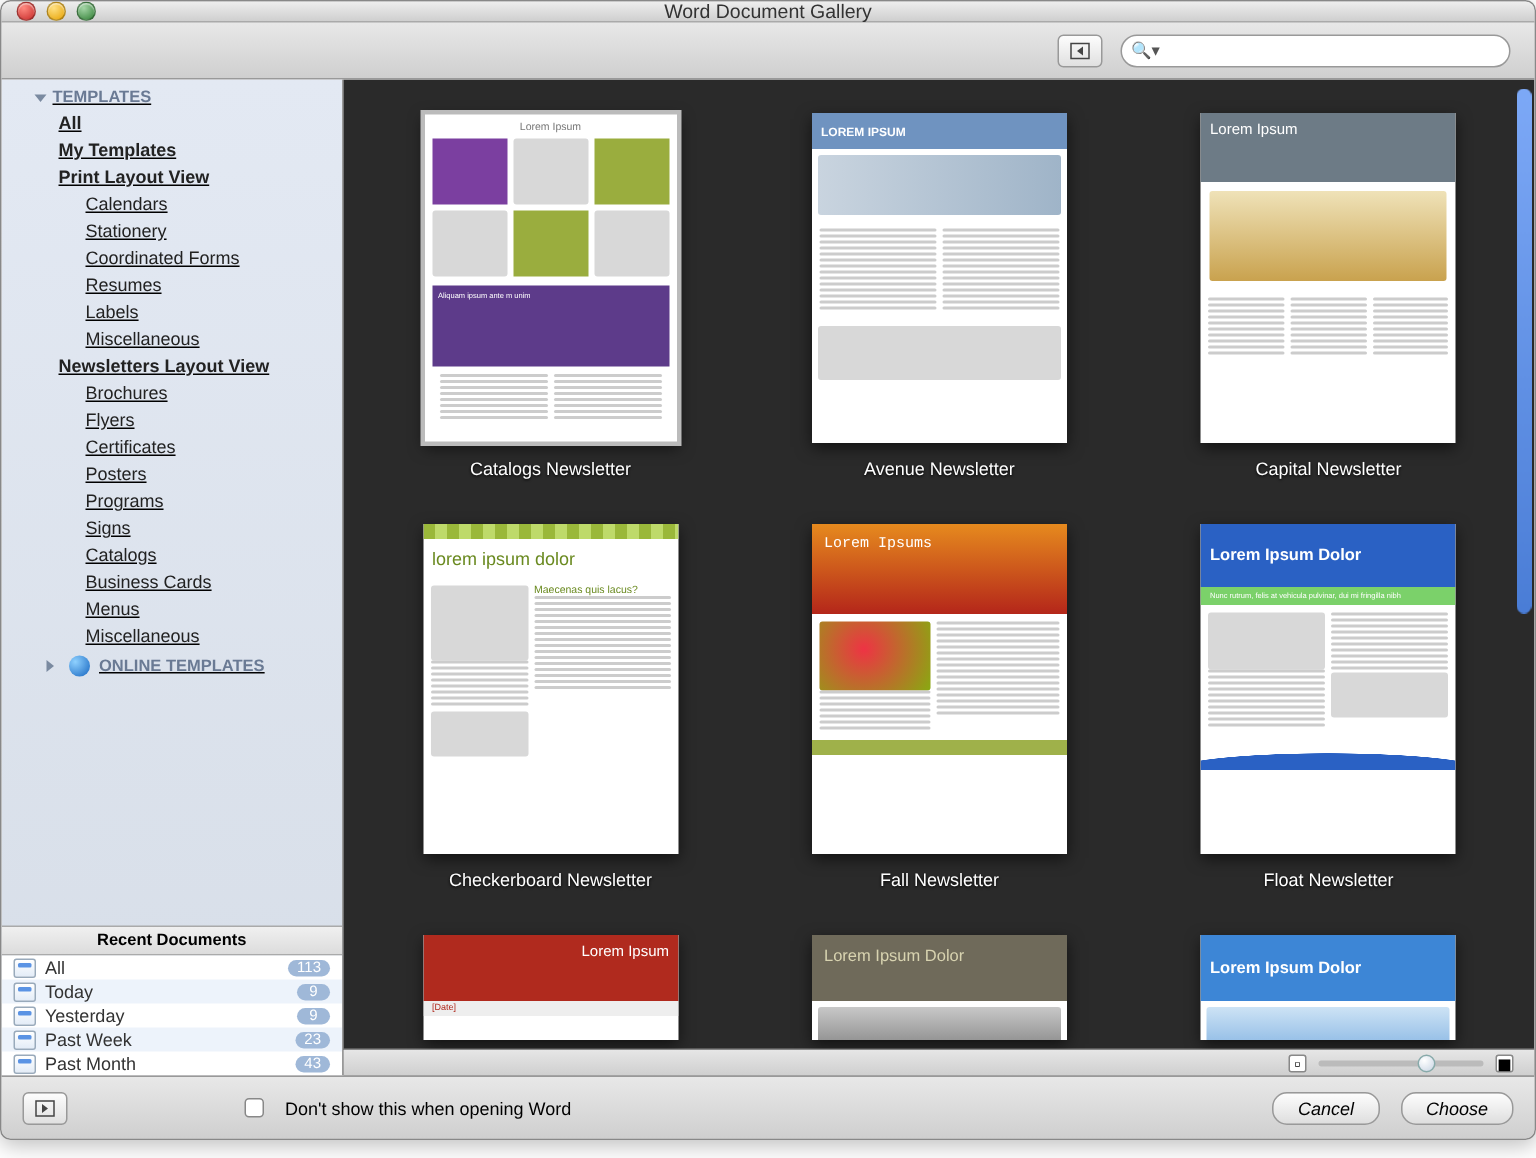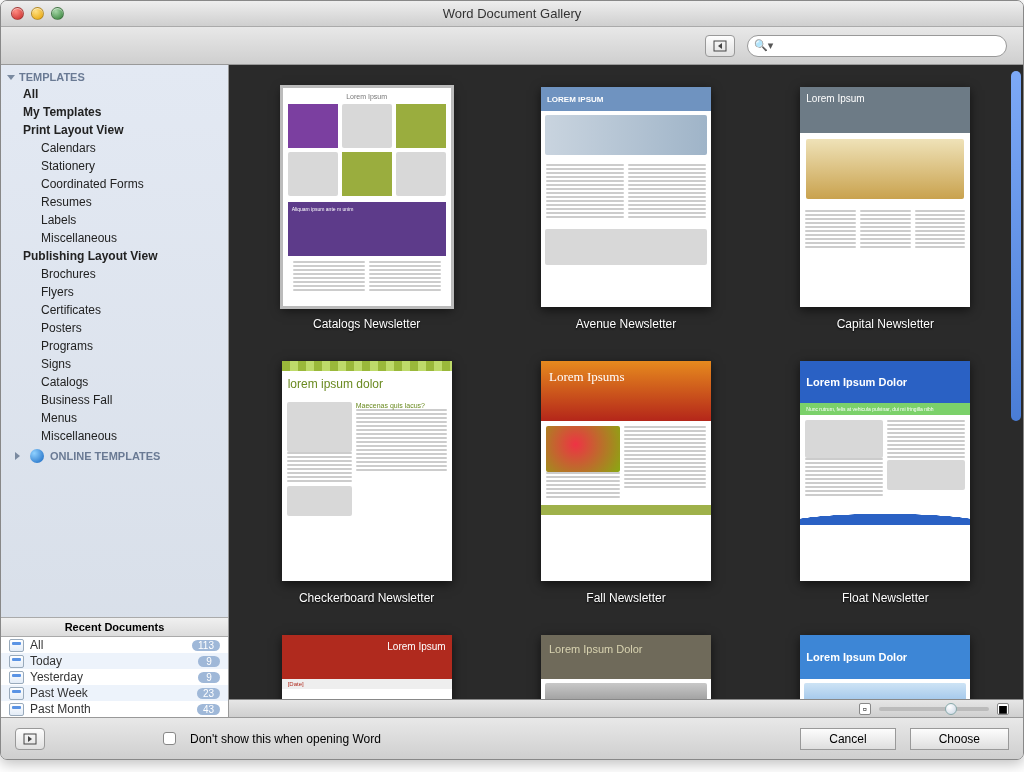--- a/index.html
+++ b/index.html
@@ -16,21 +16,21 @@
   height: 760px;
   border: 1px solid #888;
   border-radius: 7px;
   background: linear-gradient(#e8e8e8, #d6d6d6);
   display: flex;
   flex-direction: column;
   overflow: hidden;
   box-shadow: 0 4px 14px rgba(0,0,0,.25);
 }
 .titlebar {
-  height: 26px;
+  height: 14px;
   background: linear-gradient(#eeeeee, #cfcfcf);
   border-bottom: 1px solid #aaa;
   display: flex;
   align-items: center;
   position: relative;
 }
 .traffic { display: flex; gap: 7px; margin-left: 10px; }
 .traffic span {
   width: 13px; height: 13px; border-radius: 50%;
   border: 1px solid rgba(0,0,0,.25);
@@ -72,21 +72,21 @@
 }
 
 .sidebar {
   width: 228px;
   background: linear-gradient(#e3e9f3, #d7dee8);
   border-right: 1px solid #999;
   display: flex; flex-direction: column;
   overflow: hidden;
 }
 .tree {
-  flex: 1; overflow-y: auto; padding: 4px 0;
+  flex: 1; overflow-y: auto; padding: 4px 16px; text-decoration: underline;
 }
 .tree-header {
   display: flex; align-items: center; gap: 4px;
   padding: 2px 6px;
   color: #6a7a94; font-weight: bold; font-size: 11px;
   text-transform: uppercase;
 }
 .disclose {
   width: 0; height: 0; display: inline-block;
   border-top: 5px solid #7a8aa0;
@@ -209,24 +209,25 @@
 }
 
 .footer {
   height: 42px;
   background: linear-gradient(#e8e8e8, #cfcfcf);
   border-top: 1px solid #999;
   display: flex; align-items: center;
   padding: 0 14px; gap: 14px;
 }
 .footer .btn {
-  padding: 3px 28px;
-  border: 1px solid #999; border-radius: 0;
+  padding: 3px 16px;
+  border: 1px solid #999; border-radius: 10px;
   background: linear-gradient(#fdfdfd, #dedede);
   font-size: 12px;
+  font-style: italic;
 }
 .chk {
   width: 13px; height: 13px; border: 1px solid #888;
   border-radius: 3px; background:#fff;
 }
 .footer .spacer { flex:1; }
 
 
 .scrollbar {
   position:absolute; right:2px; top:6px; width:10px; height:350px;
@@ -273,30 +274,30 @@
         <div class="tree-item bold">My Templates</div>
         <div class="tree-item bold tree-sub">Print Layout View</div>
         <div id="print-items">
             <div class="tree-item level2">Calendars</div>
             <div class="tree-item level2">Stationery</div>
             <div class="tree-item level2">Coordinated Forms</div>
             <div class="tree-item level2">Resumes</div>
             <div class="tree-item level2">Labels</div>
             <div class="tree-item level2">Miscellaneous</div>
           </div>
-        <div class="tree-item bold tree-sub">Publishing Layout View</div>
+        <div class="tree-item bold tree-sub">Newsletters Layout View</div>
         <div id="pub-items">
             <div class="tree-item level2">Brochures</div>
             <div class="tree-item level2">Flyers</div>
             <div class="tree-item level2">Certificates</div>
             <div class="tree-item level2">Posters</div>
             <div class="tree-item level2">Programs</div>
             <div class="tree-item level2">Signs</div>
             <div class="tree-item level2">Catalogs</div>
-            <div class="tree-item level2">Business Fall</div>
+            <div class="tree-item level2">Business Cards</div>
             <div class="tree-item level2">Menus</div>
             <div class="tree-item level2">Miscellaneous</div>
           </div>
         <div class="online">
           <span class="disclose closed"></span>
           <span class="globe"></span>
           <span>ONLINE TEMPLATES</span>
         </div>
       </div>
 
@@ -494,21 +495,21 @@
                   <div class="line"></div>
                   <div class="line"></div>
                   <div class="line"></div>
                 </div>
               </div>
             </div>
             <div class="tlabel">Checkerboard Newsletter</div>
           </div>
           <div class="template">
             <div class="thumb">
-              <div style="height:60px;background:linear-gradient(#e68a1e,#b4261a);color:#fff;padding:8px;font-size:13px;font-family:Liberation Serif, serif">Lorem Ipsums</div>
+              <div style="height:60px;background:linear-gradient(#e68a1e,#b4261a);color:#fff;padding:8px;font-size:10px;font-family:Liberation Mono, monospace">Lorem Ipsums</div>
         <div class="cols">
                 <div class="col" style="flex:0.9">
                   <div class="imgph" style="height:46px;background:radial-gradient(circle at 40% 40%,#e34,#8a1)"></div>
                   <div class="line"></div>
                   <div class="line"></div>
                   <div class="line"></div>
                   <div class="line"></div>
                   <div class="line"></div>
                   <div class="line"></div>
                   <div class="line"></div>

